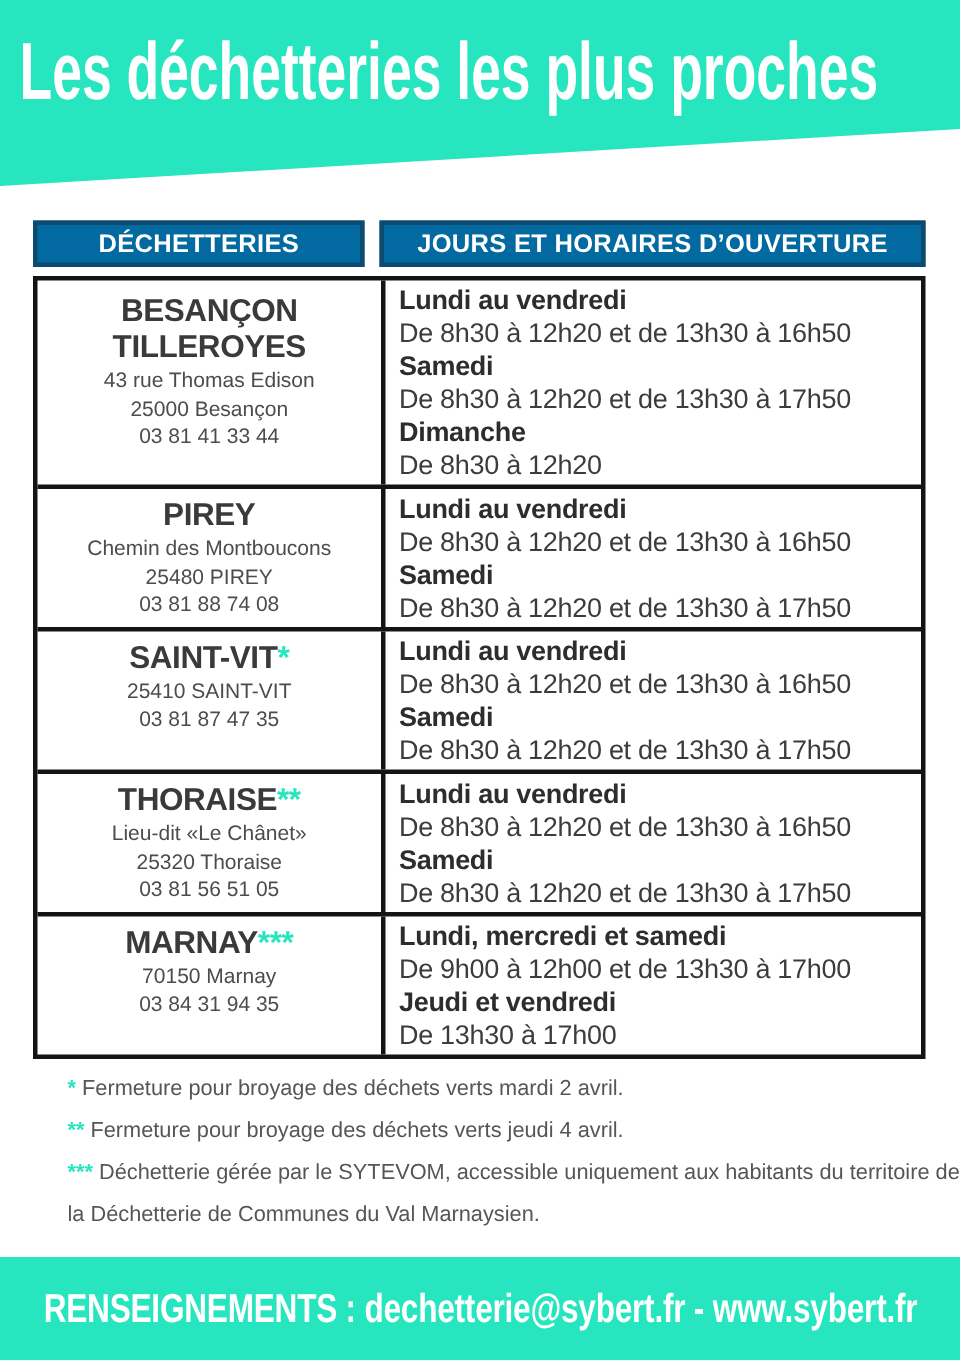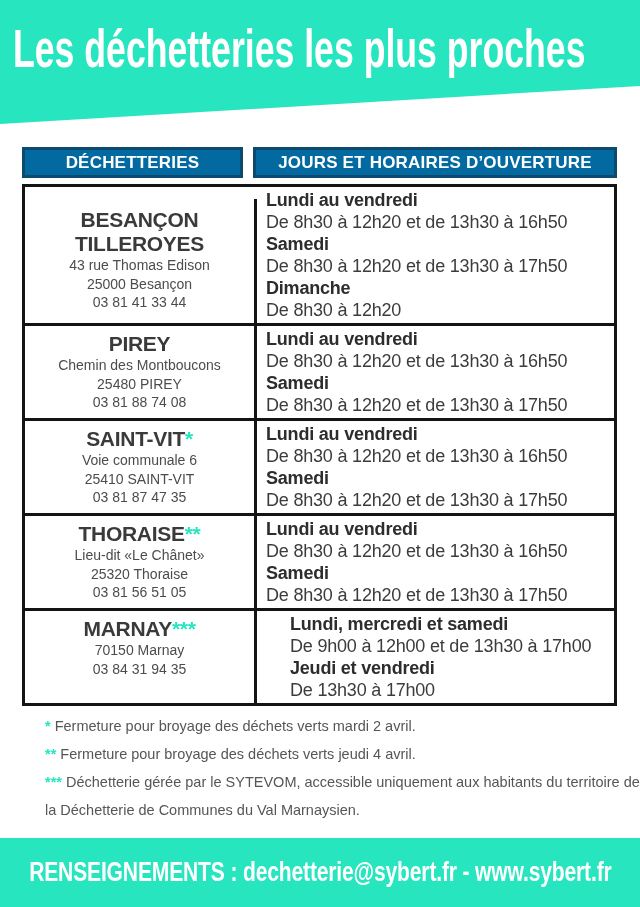--- a/index.html
+++ b/index.html
@@ -56,22 +56,22 @@
   }
   .mark { color:#27E5BE; }
   .fac-addr { font-size:14px; color:#4c4c4c; line-height:18.5px; }
   .sch-day  { font-size:18px; font-weight:bold; color:#2d2d2d; line-height:22px; letter-spacing:-0.2px; }
   .sch-time { font-size:18px; color:#3c3c3c; line-height:22px; letter-spacing:-0.2px; }
 
   .r1 { min-height:131px; }
   .r2 { min-height:86px; }
   .r3 { min-height:88px; }
   .r4 { min-height:90px; }
-  .r5 { min-height:85px;gap:24px; }
-  .r1 .cell-left { padding-top:9px;margin-top:12px; }
+  .r5 { min-height:85px; }
+  .r1 .cell-left { padding-top:9px; }
 
   
   .footnotes {
     position:absolute; left:23px; top:712px; width:596px;
     font-size:14.5px; color:#565656; line-height:28px;margin-left:22px;
   }
   .footnote .mark { font-weight:bold; }
 
   
   .banner-bottom {
@@ -130,21 +130,20 @@
         <div class="sch-day">Lundi au vendredi</div>
         <div class="sch-time">De 8h30 à 12h20 et de 13h30 à 16h50</div>
         <div class="sch-day">Samedi</div>
         <div class="sch-time">De 8h30 à 12h20 et de 13h30 à 17h50</div>
       </div>
     </div>
 
     <div class="trow r3">
       <div class="cell-left">
         <div class="fac-name"><span>SAINT-VIT</span><span class="mark">*</span></div>
-        <div class="fac-addr">Voie communale 6</div>
         <div class="fac-addr">25410 SAINT-VIT</div>
         <div class="fac-addr">03 81 87 47 35</div>
       </div>
       <div class="cell-right">
         <div class="sch-day">Lundi au vendredi</div>
         <div class="sch-time">De 8h30 à 12h20 et de 13h30 à 16h50</div>
         <div class="sch-day">Samedi</div>
         <div class="sch-time">De 8h30 à 12h20 et de 13h30 à 17h50</div>
       </div>
     </div>

